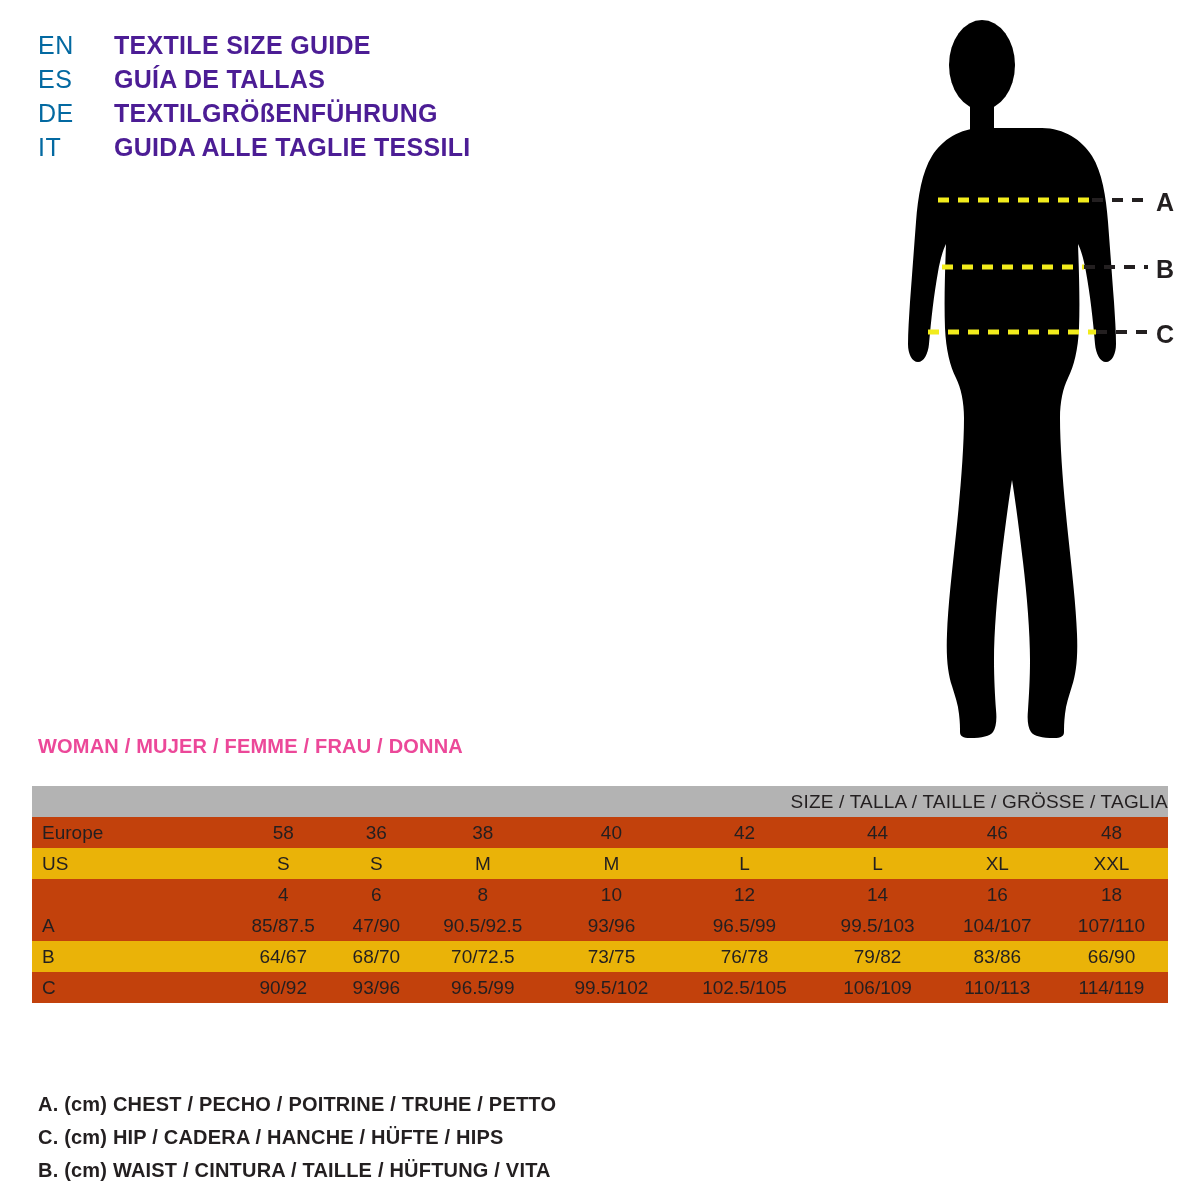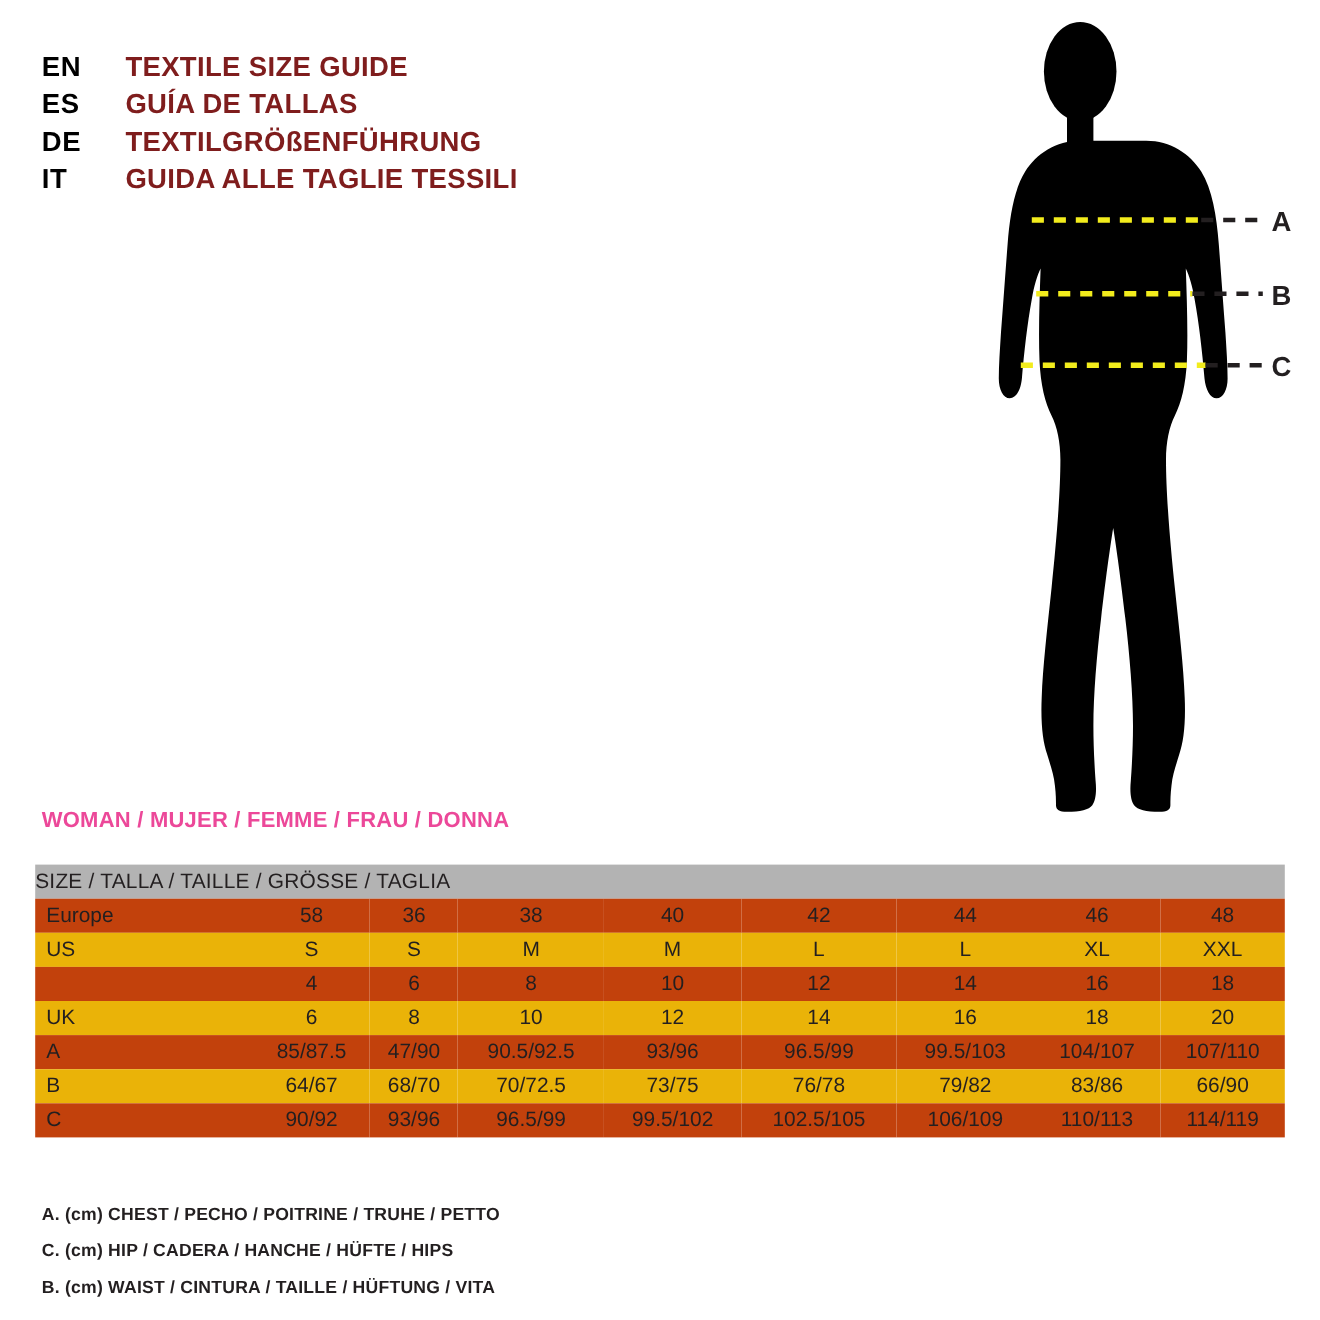--- a/index.html
+++ b/index.html
@@ -26,30 +26,29 @@
   .lang-row {
     display: flex;
     align-items: baseline;
     height: 34px;
     line-height: 34px;
     white-space: nowrap;
   }
   .lang-code {
     width: 76px;
     font-size: 25px;
-    font-weight: bold;
+    font-weight: normal;
     letter-spacing: 0.5px;
-    color: #000000;
-    margin-top: 16px;
+    color: #0369a1;
   }
   .lang-text {
     font-size: 25px;
     font-weight: bold;
     letter-spacing: 0.3px;
-    color: #7f1d1d;
+    color: #4c1d95;
   }
 
   
   #figure-area {
     position: absolute;
     left: 860px;
     top: 10px;
     width: 330px;
     height: 740px;
   }
@@ -94,38 +93,38 @@
     width: 188px;
     white-space: nowrap;
   }
   #size-table td.val {
     text-align: center;
   }
   tr.header-row {
     background: #b3b3b3;
   }
   tr.header-row th {
-    text-align: left;
+    text-align: right;
     padding-left: 10px;
     font-weight: bold;
     font-size: 19px;
     letter-spacing: 0.2px;
   }
   tr.shade-light { background: #eab308; }
   tr.shade-white { background: #c2410c; }
 
   
   #legend {
     position: absolute;
     left: 38px;
     top: 1088px;
     width: 700px;
   }
   .legend-line {
-    font-size: 16px;
+    font-size: 20px;
     font-weight: bold;
     line-height: 33px;
     letter-spacing: 0.2px;
     color: #231f20;
     white-space: nowrap;
   }
 </style>
 </head>
 <body>
 
@@ -256,31 +255,20 @@
       <td class="val">4</td>
       <td class="val">6</td>
       <td class="val">8</td>
       <td class="val">10</td>
       <td class="val">12</td>
       <td class="val">14</td>
       <td class="val">16</td>
       <td class="val">18</td>
     </tr>
 
-    <tr class="shade-light">
-      <td class="row-head">UK</td>
-      <td class="val">6</td>
-      <td class="val">8</td>
-      <td class="val">10</td>
-      <td class="val">12</td>
-      <td class="val">14</td>
-      <td class="val">16</td>
-      <td class="val">18</td>
-      <td class="val">20</td>
-    </tr>
 
     <tr class="shade-white">
       <td class="row-head">A</td>
       <td class="val">85/87.5</td>
       <td class="val">47/90</td>
       <td class="val">90.5/92.5</td>
       <td class="val">93/96</td>
       <td class="val">96.5/99</td>
       <td class="val">99.5/103</td>
       <td class="val">104/107</td>

